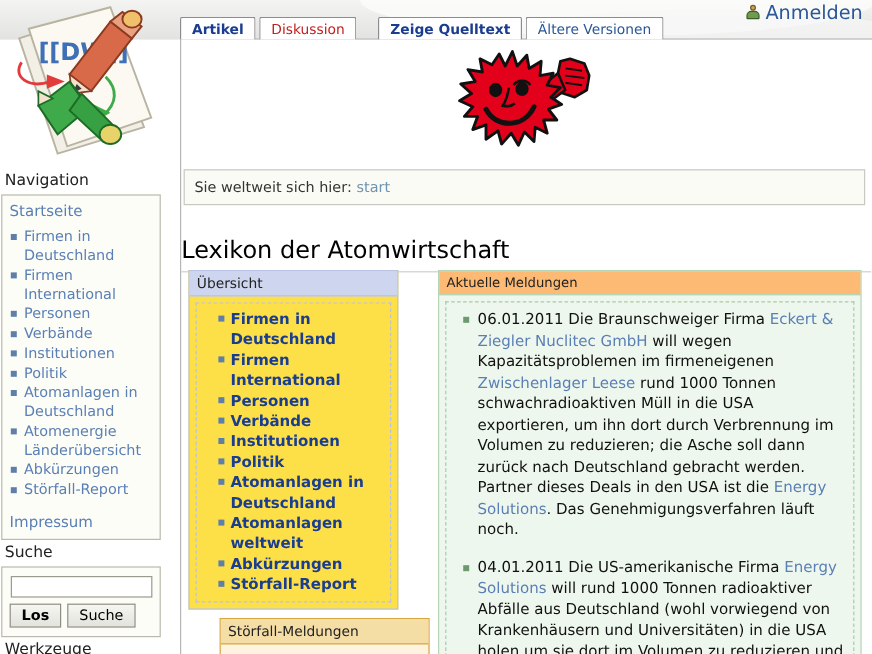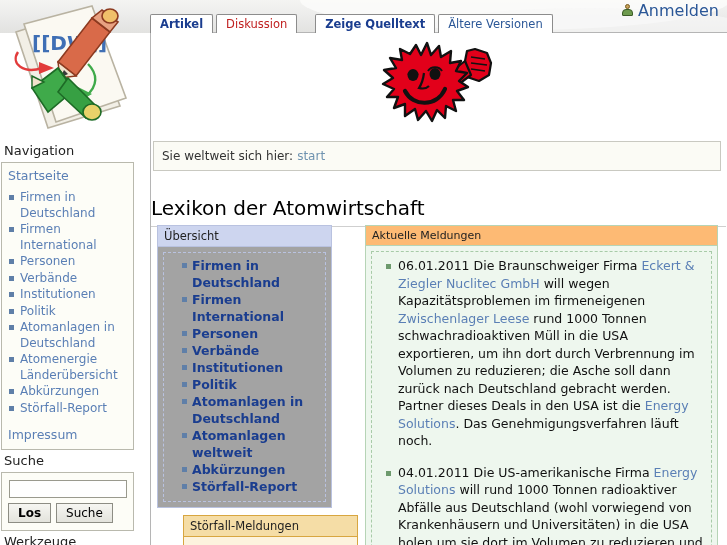--- a/index.html
+++ b/index.html
@@ -155,21 +155,21 @@
     position: absolute;
     left: 0px; top: 192px;
     width: 575px;
   }
 
   
   #overview-box {
     position: absolute;
     left: 6px; top: 0px;
     width: 175px;
-    background: #a3a3a3;
+    background: #fde047;
     border: 1px solid #b9c2e0;
   }
   #overview-box .box-title {
     background: #cdd5ef;
     border-bottom: 1px solid #b9c2e0;
     font-size: 11.5px;
     padding: 3px 6px;
     color: #222;
   }
   #overview-box .box-body {

